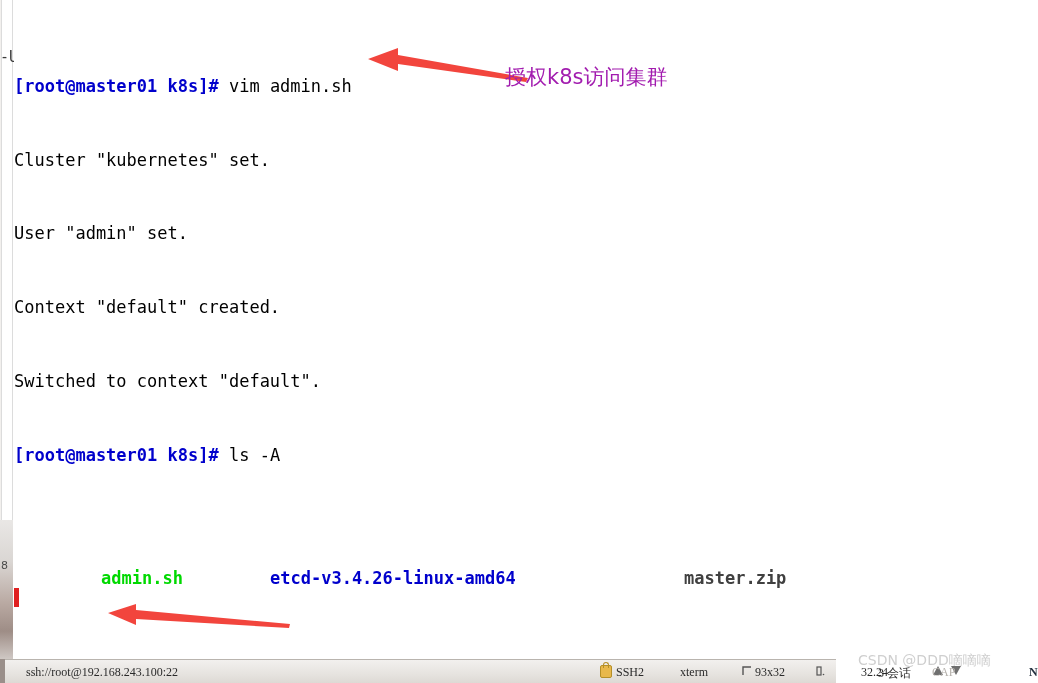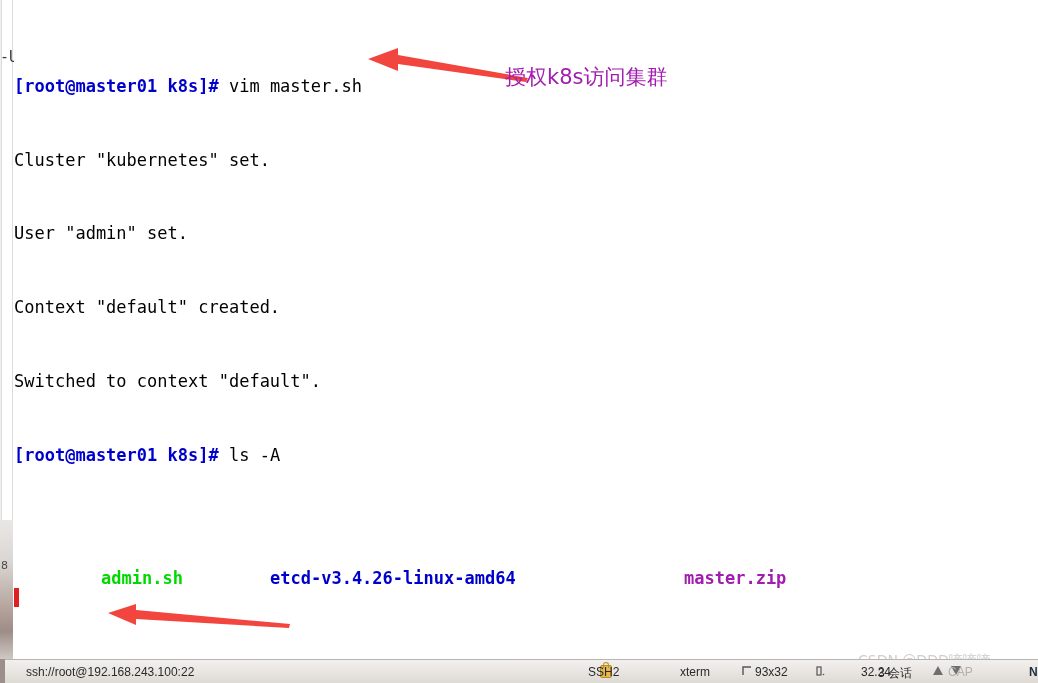--- a/index.html
+++ b/index.html
@@ -45,43 +45,43 @@
     font-family:"DejaVu Sans Mono","Liberation Mono",monospace;
     font-size:17px;
     line-height:24.6px;
     letter-spacing:0px;
     white-space:pre;
   }
   .line{height:24.6px;white-space:pre;}
   .c-blue{color:#0000cc;font-weight:bold;}
   .c-black{color:#000000;}
   .c-green{color:#00d900;font-weight:bold;text-align:center;}
-  .c-red{color:#a21caf;font-weight:bold;}
+  .c-red{color:#404040;font-weight:bold;}
   .cursor-red{
     position:absolute;left:14px;top:588px;width:5px;height:19px;
     background:#e02020;
   }
 
   
   .anno{
     position:absolute;color:#a21caf;
     font-family:"DejaVu Sans","Liberation Sans",sans-serif;
     font-size:21px;font-weight:400;white-space:nowrap;
   }
   .anno-top{left:505px;top:63px;}
   .anno-bot{left:300px;top:612px;}
 
   .arrow{position:absolute;}
 
   
   .statusbar{
-    position:absolute;left:0;top:659px;width:1038px;height:24px;
+    position:absolute;left:0;top:659px;width:836px;height:24px;
     background:linear-gradient(to bottom,#f2f0ee,#e6e3df 60%,#dcd8d3);
     border-top:1px solid #b9b4ae;
-    font-family:Liberation Sans, sans-serif;
+    font-family:Liberation Serif, serif;
     font-size:12px;color:#2a2a2a;
   }
   .sb-left{position:absolute;left:26px;top:5px;white-space:nowrap;}
   .sb-item{position:absolute;top:5px;white-space:nowrap;}
   .sb-lock{
     position:absolute;left:600px;top:5px;width:10px;height:11px;
     background:#e8b84b;border:1px solid #b58f28;border-radius:2px;
   }
   .sb-lock:before{
     content:"";position:absolute;left:2px;top:-4px;width:4px;height:5px;
@@ -112,21 +112,21 @@
   <div class="gutter">
     <div class="gutter-track"></div>
     <div class="gutter-thumb"></div>
     <div class="gutter-photo"></div>
     <div class="gutter-mark" style="top:560px;">8</div>
   </div>
   <div class="gutter-frag" style="left:0px;top:48px;">-U</div>
 
   <div class="term">
 
-    <div class="line"><span class="c-blue">[root@master01 k8s]# </span><span class="c-black">vim master.sh</span></div>
+    <div class="line"><span class="c-blue">[root@master01 k8s]# </span><span class="c-black">vim admin.sh</span></div>
     <div class="line"><span class="c-black">Cluster "kubernetes" set.</span></div>
     <div class="line"><span class="c-black">User "admin" set.</span></div>
     <div class="line"><span class="c-black">Context "default" created.</span></div>
     <div class="line"><span class="c-black">Switched to context "default".</span></div>
     <div class="line"><span class="c-blue">[root@master01 k8s]# </span><span class="c-black">ls -A</span></div>
 
     
     <div class="line"><span style="display:inline-block;width:256px" class="c-green">admin.sh</span><span style="display:inline-block;width:414px" class="c-blue">etcd-v3.4.26-linux-amd64</span><span class="c-red">master.zip</span></div>
     
     
@@ -162,32 +162,32 @@
 
   <svg class="arrow" style="left:108px;top:603px;" width="182" height="28">
     <polygon points="0,10 28,1 28,7 182,21 181,25 28,16 28,22" fill="#f2453d"></polygon>
   </svg>
 
   <div class="watermark">CSDN @DDD嘀嘀嘀</div>
 
   <div class="statusbar">
     <div class="sb-left">ssh://root@192.168.243.100:22</div>
     <div class="sb-lock"></div>
-    <div class="sb-item" style="left:588px;">SSH2</div>
+    <div class="sb-item" style="left:616px;">SSH2</div>
     <div class="sb-item" style="left:680px;">xterm</div>
     <svg style="position:absolute;left:742px;top:6px;" width="10" height="10">
       <path d="M1,9 L1,1 L9,1" stroke="#555" stroke-width="1.4" fill="none"></path>
     </svg>
     <div class="sb-item" style="left:755px;">93x32</div>
     <svg style="position:absolute;left:816px;top:6px;" width="10" height="10">
       <rect x="1" y="1" width="4" height="8" fill="none" stroke="#555" stroke-width="1.2"></rect>
       <circle cx="7.5" cy="8.5" r="0.8" fill="#555"></circle>
     </svg>
     <div class="sb-item" style="left:829px;margin-left:32px;">32.24</div>
     <div class="sb-item" style="left:878px;">3 会话</div>
     <div class="arrow-up" style="left:933px;"></div>
     <div class="arrow-dn" style="left:951px;"></div>
-    <div class="sb-item sb-dim" style="left:932px;margin-left:16px;">CAP</div>
+    <div class="sb-item sb-dim" style="left:932px;">CAP</div>
     <div class="sb-item sb-strong" style="left:1005px;margin-left:24px;">NUM</div>
   </div>
   <div class="sb-edge"></div>
 
 </div>
 
 </body></html>

